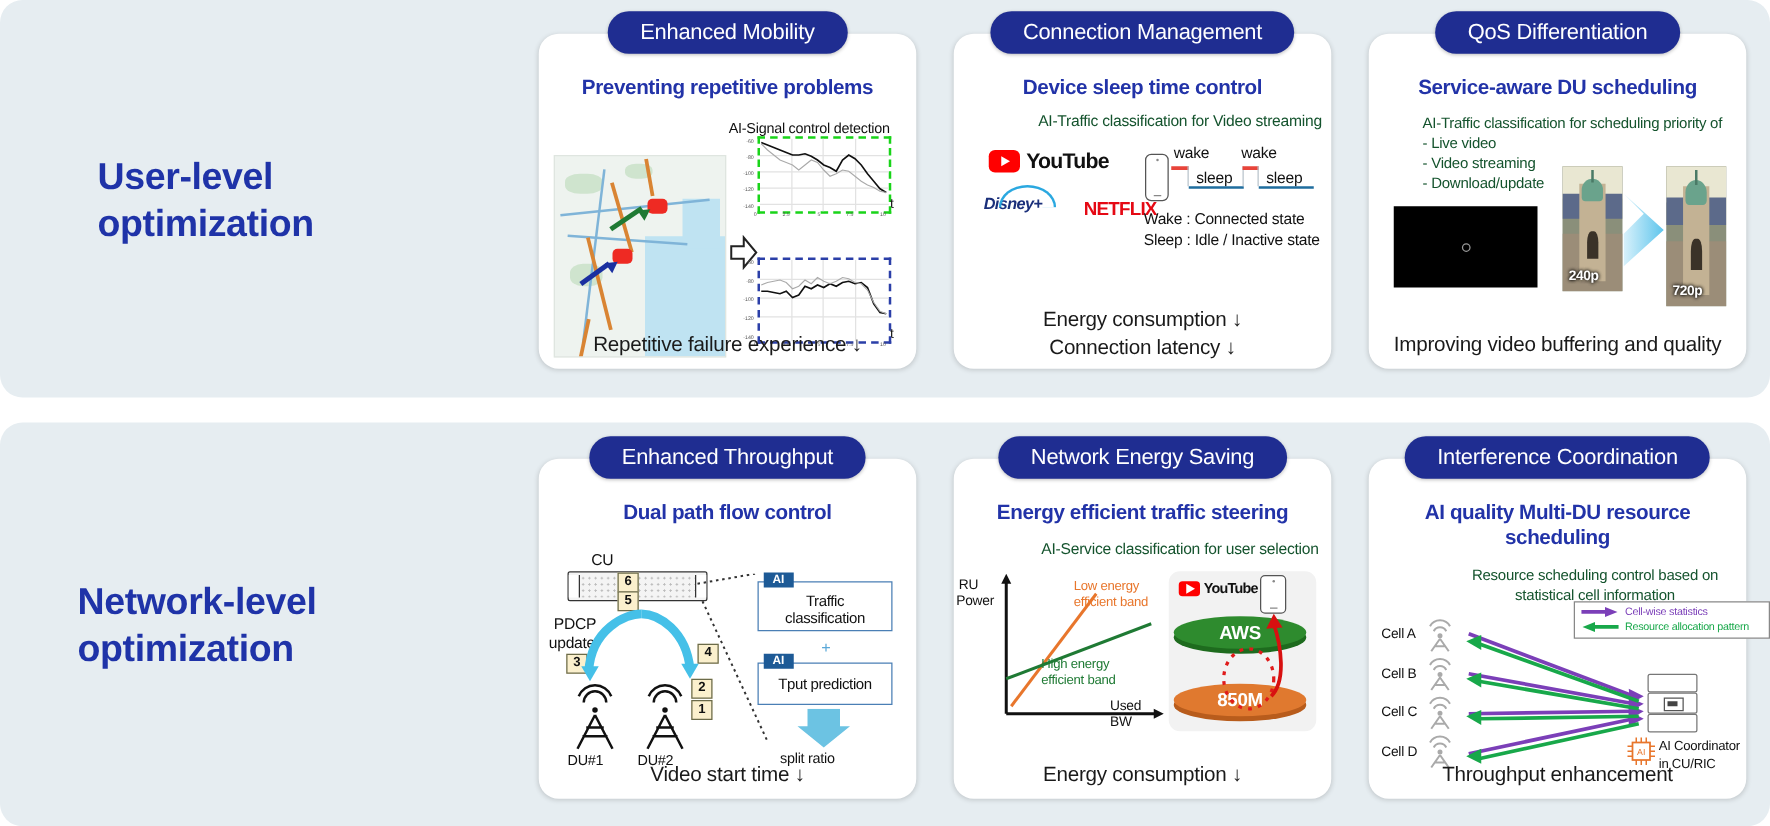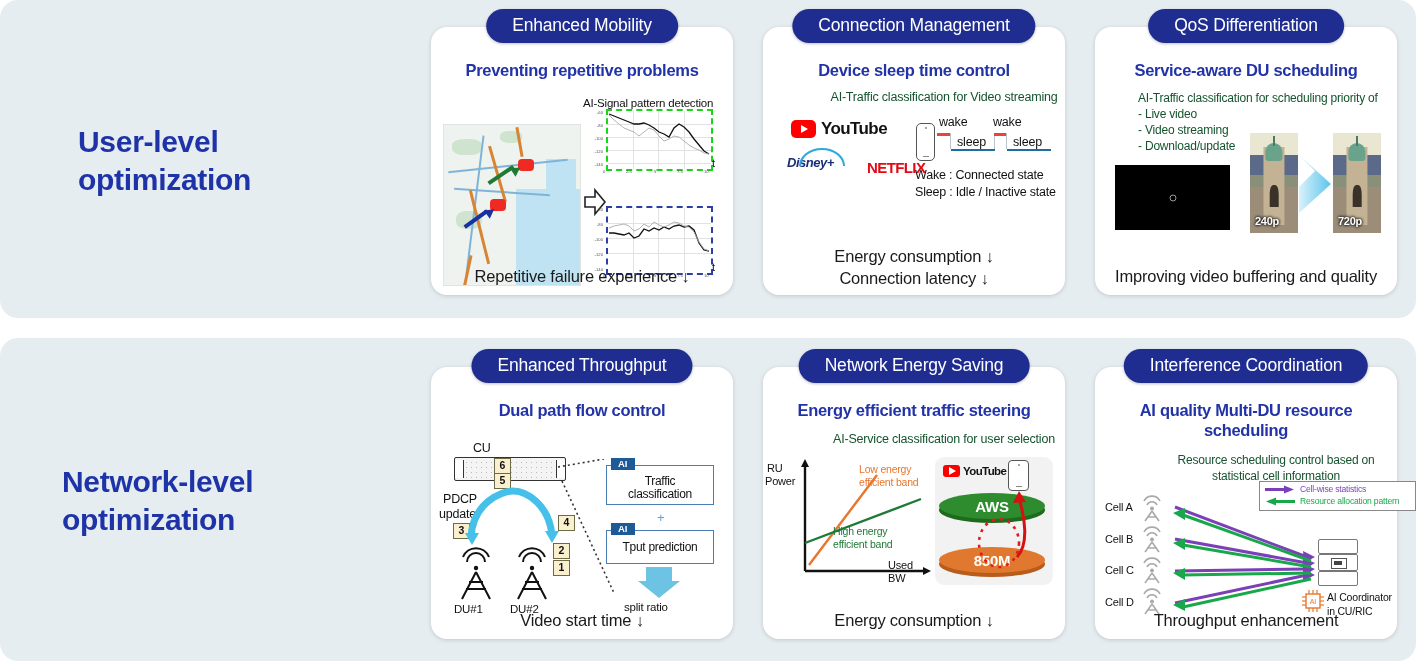--- a/index.html
+++ b/index.html
@@ -203,21 +203,21 @@
     <div style="position:absolute;left:18px;top:92px;width:28px;height:4px;background:#1a2fa0;transform:rotate(-36deg);"></div>
     <div style="position:absolute;left:42px;top:82px;width:0;height:0;border-left:9px solid #1a2fa0;border-top:5px solid transparent;border-bottom:5px solid transparent;transform:rotate(-36deg);"></div>
   </div>
 
   <div style="position:absolute;left:152px;top:160px;width:24px;height:30px;">
     <svg width="24" height="30" viewBox="0 0 24 30">
         <polygon points="2,10 12,10 12,3 22,15 12,27 12,20 2,20" fill="#fff" stroke="#222" stroke-width="1.6"></polygon>
       </svg>
   </div>
 
-  <div class="chart-title" style="left:152px;top:70px;">AI-Signal pattern detection</div>
+  <div class="chart-title" style="left:152px;top:70px;">AI-Signal control detection</div>
 
   <div>
     <div class="ytick" style="left:152px;top:83px;width:20px;">-60</div>
     <div class="ytick" style="left:152px;top:96px;width:20px;">-80</div>
     <div class="ytick" style="left:152px;top:109px;width:20px;">-100</div>
     <div class="ytick" style="left:152px;top:122px;width:20px;">-120</div>
     <div class="ytick" style="left:152px;top:135px;width:20px;">-140</div>
     <div class="chartbox" style="left:175px;top:82px;width:103px;height:58px;">
       <div class="gline" style="top:13px;"></div>
         <div class="gline" style="top:26px;"></div>
@@ -333,21 +333,21 @@
       <defs>
           <linearGradient id="cg1" x1="0" y1="0" x2="1" y2="0">
         <stop offset="0%" stop-color="#d8f1fb"></stop>
             <stop offset="100%" stop-color="#5ec5ec"></stop>
           </linearGradient>
         </defs>
       <polygon points="2,2 18,18 2,34 2,60 34,31 2,2" fill="url(#cg1)"></polygon>
     </svg>
   </div>
 
-  <div class="thumb" style="left:238px;top:106px;width:48px;height:100px;">
+  <div class="thumb" style="left:238px;top:106px;width:48px;height:112px;">
     <div class="sky"></div>
       <div class="hill"></div>
       <div class="town"></div>
     <div class="tower"></div>
       <div class="dome"></div>
       <div class="spire"></div>
       <div class="win"></div>
     <div class="qbadge">720p</div>
   </div>
 

